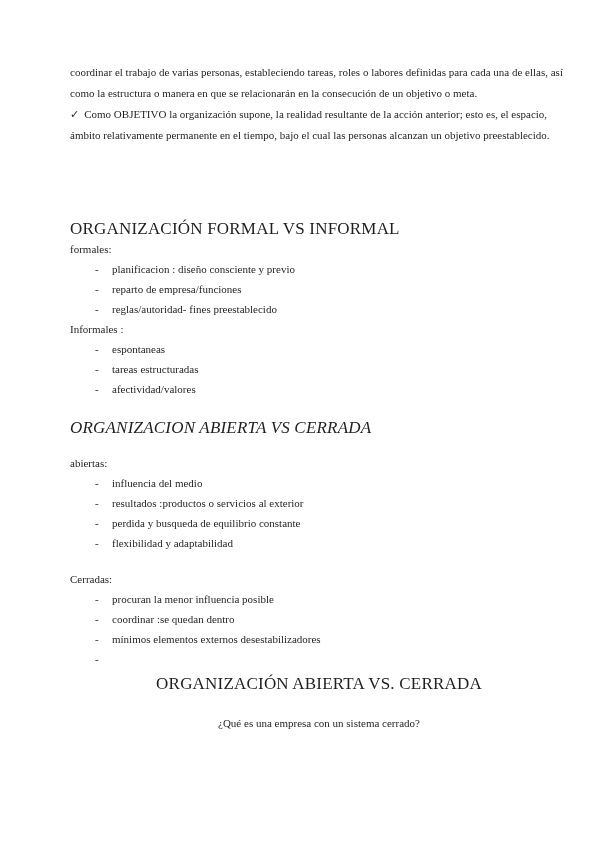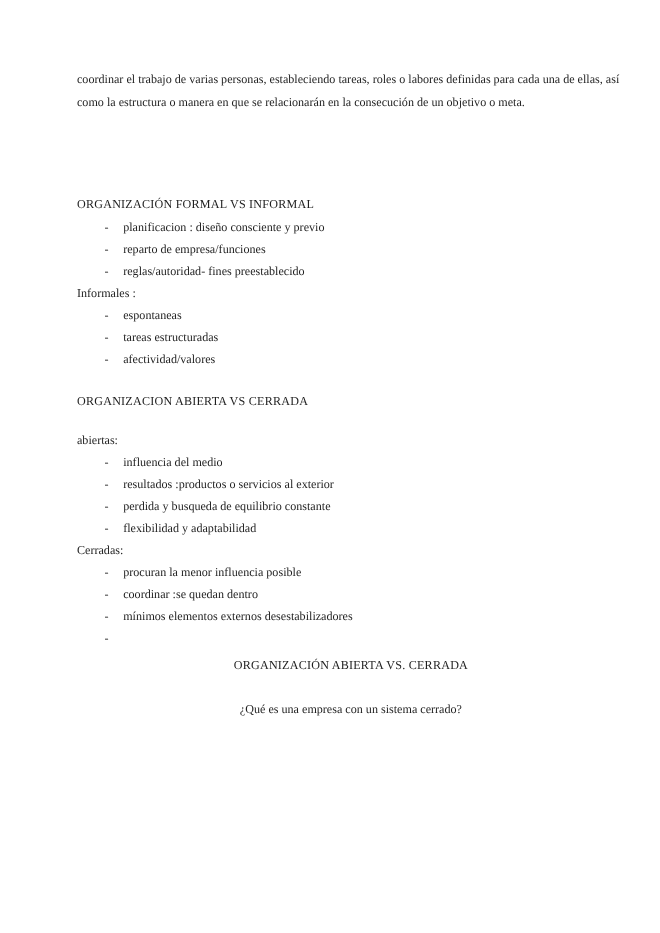--- a/index.html
+++ b/index.html
@@ -15,49 +15,51 @@
     box-sizing: border-box;
     width: 600px;
     height: 848px;
     padding: 62px 32px 30px 70px;
     font-size: 11px;
     line-height: 21px;
   }
   p { margin: 0; }
   .check { display: inline-block; margin-right: 5px; }
   .heading {
-    font-size: 11px;
+    font-size: 17px;
     line-height: 21px;
     letter-spacing: 0.2px;
   }
   .label { line-height: 20px; }
   .list-item {
     display: flex;
     padding-left: 25px;
     line-height: 20px;
   }
   .dash { flex: 0 0 17px; }
   .item-text { flex: 1 1 auto; }
   .gap-h1 { margin-top: 72px; }
-  .gap-h2 { margin-top: 18px; }
+  .gap-h2 { margin-top: 18px; font-style: italic; }
   .gap-label-lg { margin-top: 15px; font-family: Liberation Serif, serif; }
-  .gap-label { }
+  .gap-label { margin-top: 16px; }
   .gap-h3 { margin-top: 4px; text-align: center; }
   .gap-question { margin-top: 19px; text-align: center; }
 </style>
 </head>
 <body>
 
 <div class="page">
 
   <p>coordinar el trabajo de varias personas, estableciendo tareas, roles o labores definidas para cada una de ellas, así como la estructura o manera en que se relacionarán en la consecución de un objetivo o meta.</p>
 
+  <p><span class="check">✓</span><span>Como OBJETIVO la organización supone, la realidad resultante de la acción anterior; esto es, el espacio, ámbito relativamente permanente en el tiempo, bajo el cual las personas alcanzan un objetivo preestablecido.</span></p>
 
   <p class="heading gap-h1">ORGANIZACIÓN FORMAL VS INFORMAL</p>
 
+  <p class="label">formales:</p>
   <div>
     <div class="list-item">
       <span class="dash">-</span>
       <span class="item-text">planificacion : diseño consciente y previo</span>
     </div>
     <div class="list-item">
       <span class="dash">-</span>
       <span class="item-text">reparto de empresa/funciones</span>
     </div>
     <div class="list-item">

